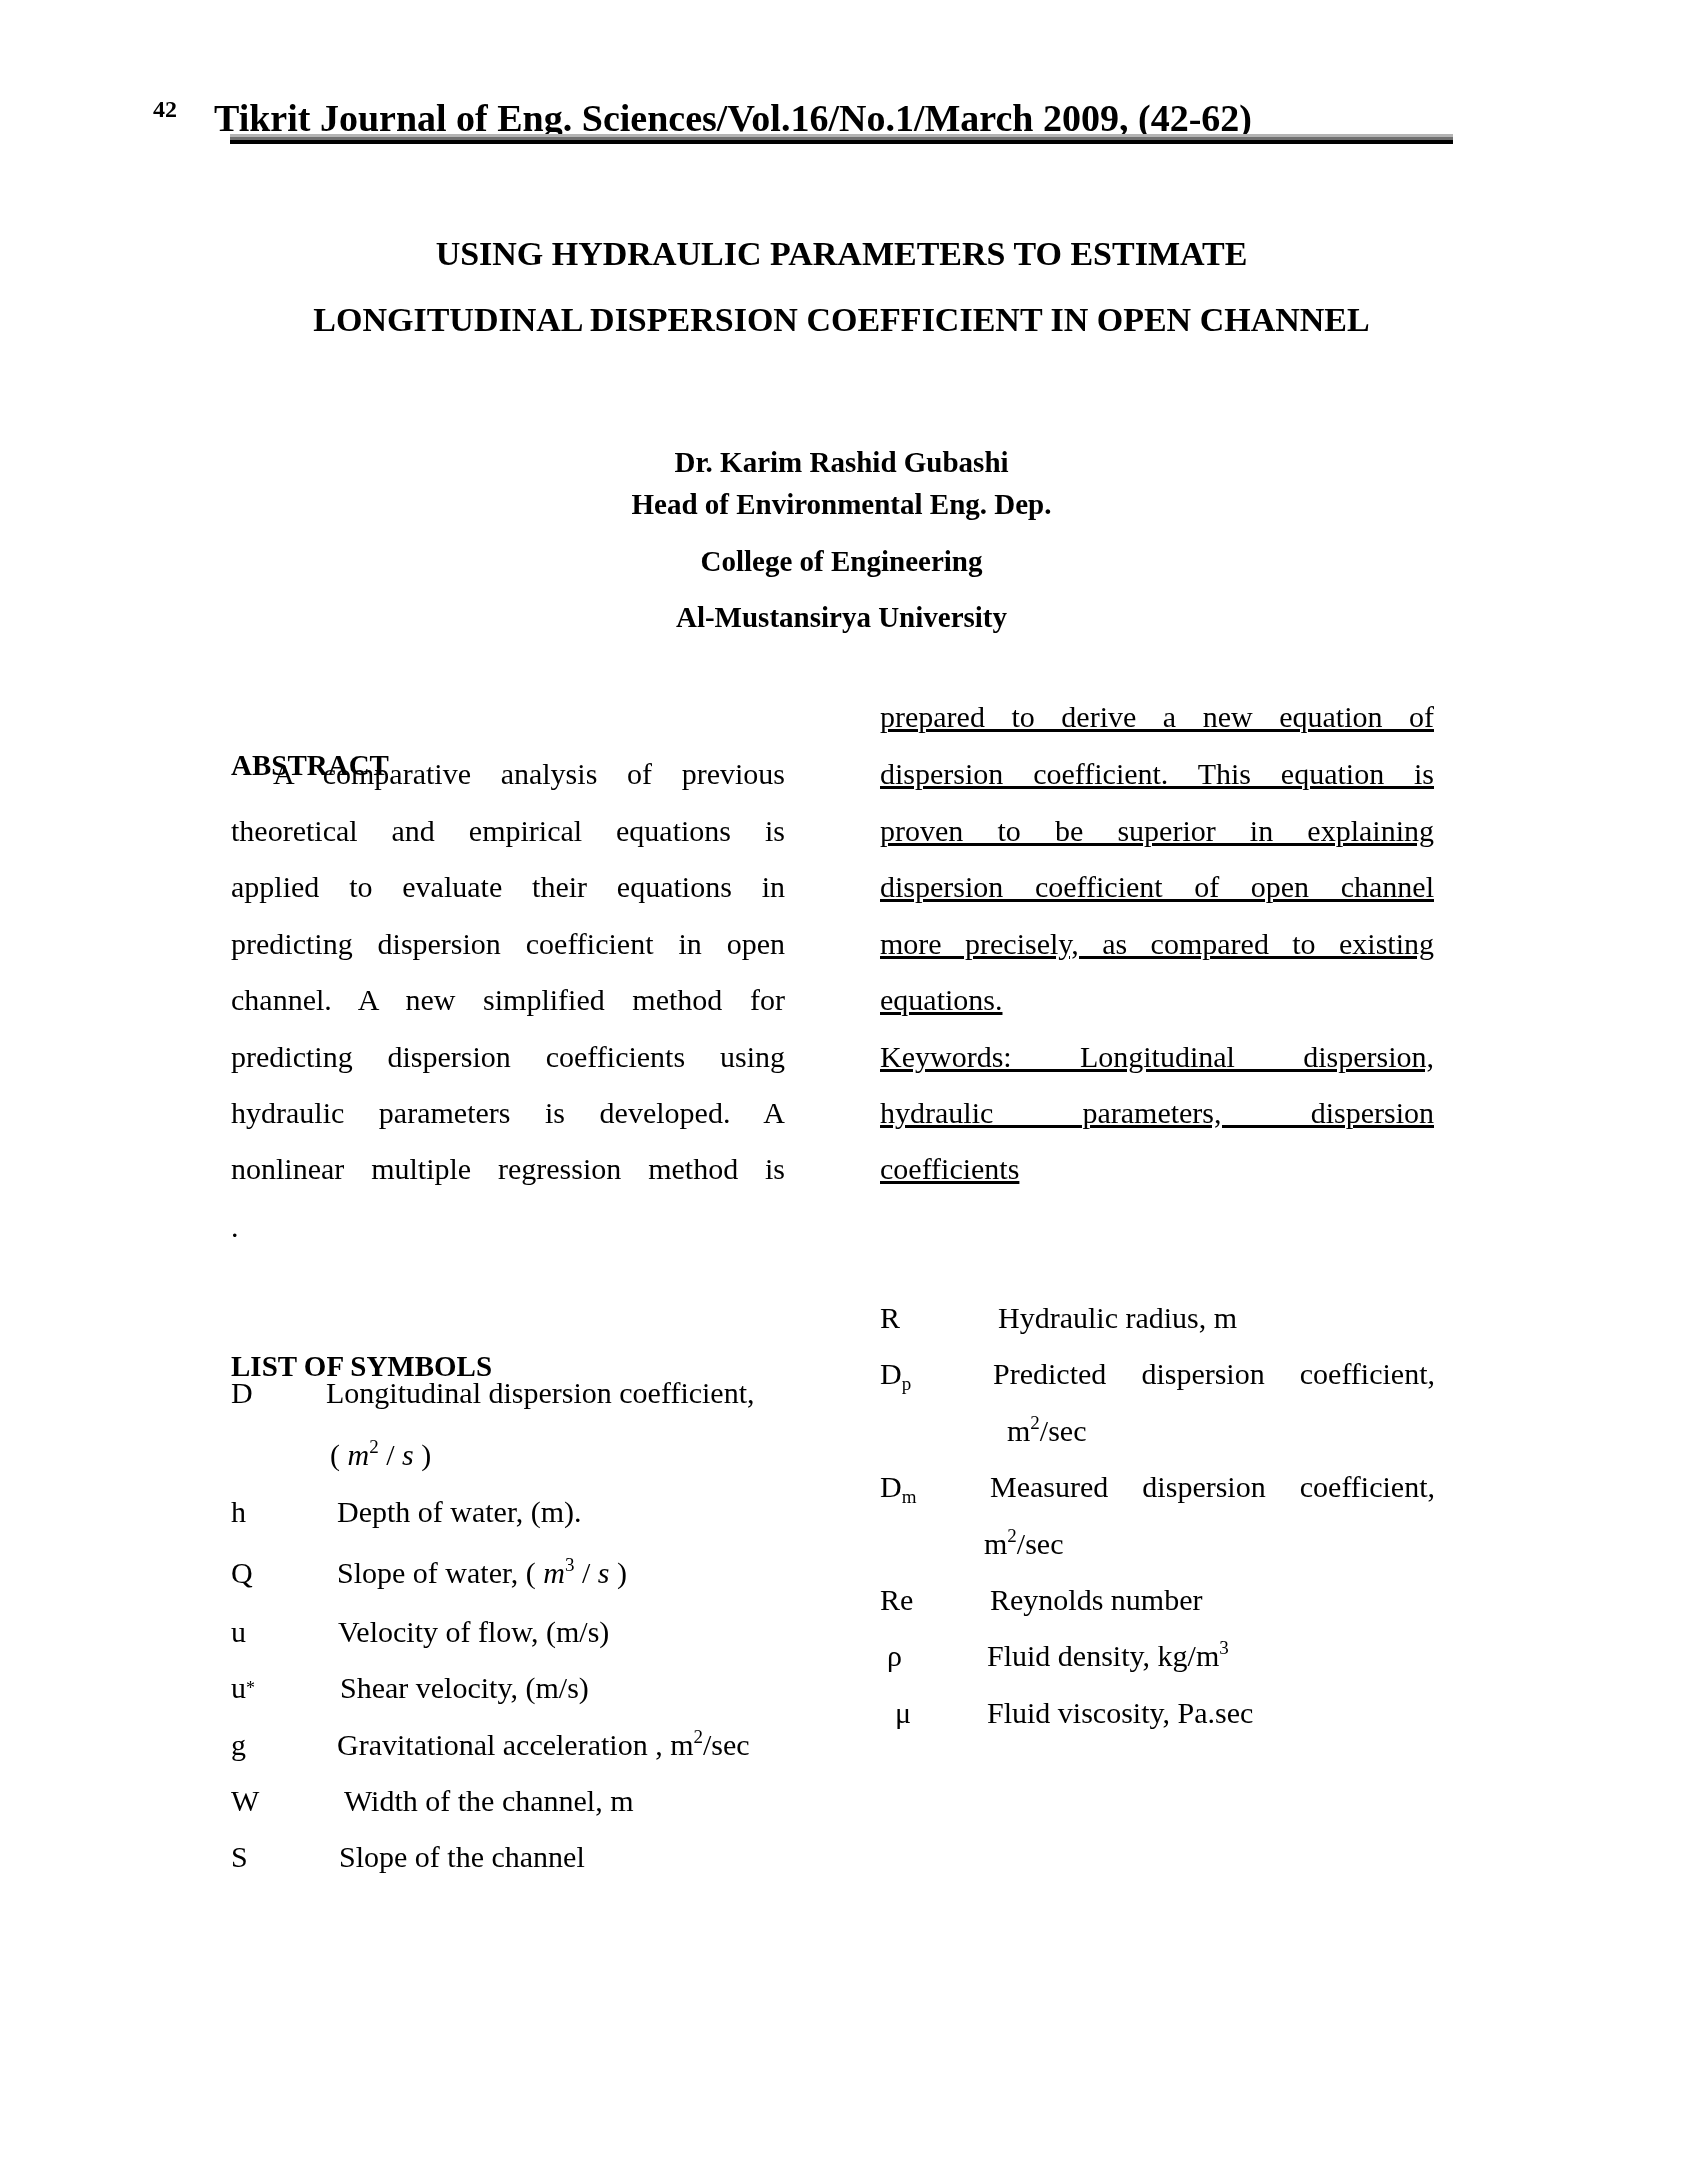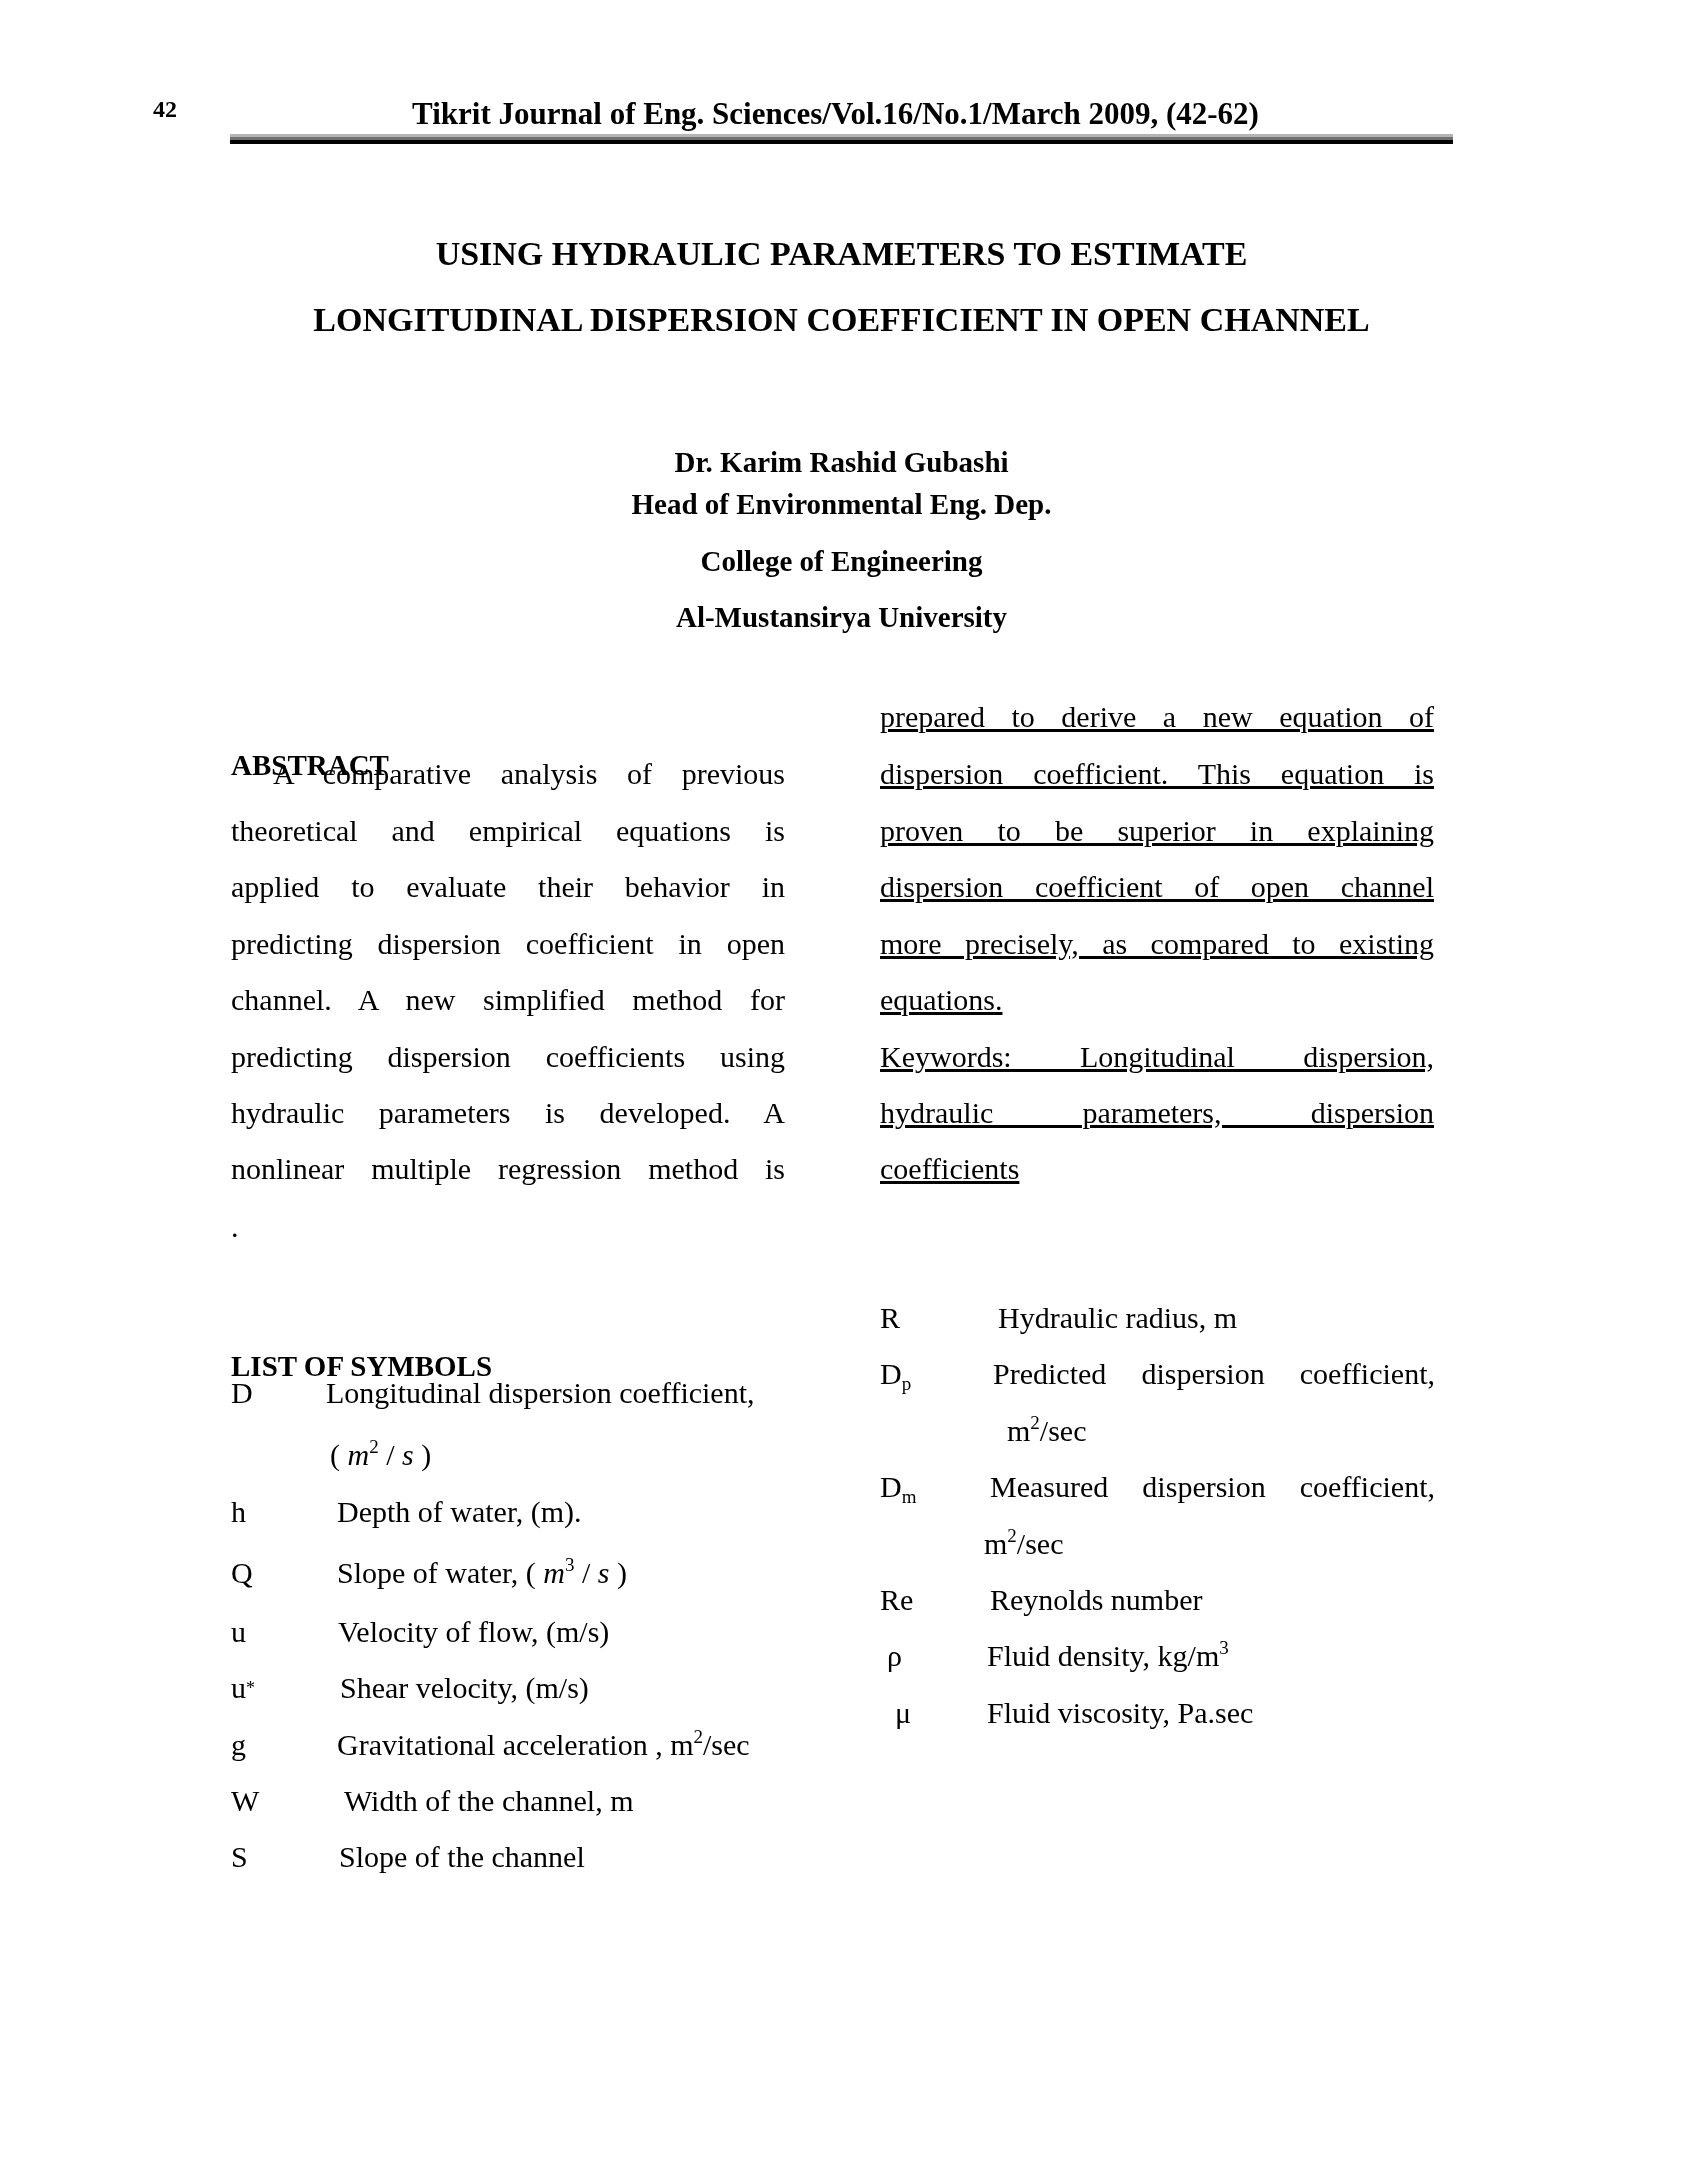--- a/index.html
+++ b/index.html
@@ -1,20 +1,20 @@
 <!DOCTYPE html>
 <html><head>
 <meta charset="utf-8">
 <style>
   html, body { margin: 0; padding: 0; background: #ffffff; }
   body { width: 1683px; height: 2178px; position: relative; overflow: hidden;
          font-family: "Liberation Serif", "DejaVu Serif", serif; color: #000; }
   .abs { position: absolute; white-space: nowrap; }
   .pagenum { left: 153px; top: 96px; font-size: 24px; font-weight: bold; }
-  .journal { left: 224px; width: 1223px; top: 96px; text-align: center; font-size: 31px; font-weight: bold; }
+  .journal { left: 214px; width: 1223px; top: 96px; font-size: 38px; font-weight: bold; }
   .rule { position: absolute; left: 230px; width: 1223px; }
   .rule.r1 { top: 134px; height: 3px; background: #b4b4b4; }
   .rule.r2 { top: 137px; height: 3px; background: #707070; }
   .rule.r3 { top: 140px; height: 4px; background: #000; }
   .title { left: 0; width: 1683px; text-align: center; font-size: 34px; font-weight: bold; }
   .author { left: 0; width: 1683px; text-align: center; font-size: 29px; font-weight: bold; }
   .heading { font-size: 29px; font-weight: bold; margin-top: 48px; }
   .jline { position: absolute; font-size: 30px; text-align: justify; text-align-last: justify; white-space: nowrap; }
   .jline.last { text-align-last: left; }
   .col-l { left: 231px; width: 554px; }
@@ -38,21 +38,21 @@
 <div class="abs title" style="top:301px">LONGITUDINAL DISPERSION COEFFICIENT IN OPEN CHANNEL</div>
 
 <div class="abs author" style="top:446px">Dr. Karim Rashid Gubashi</div>
 <div class="abs author" style="top:488px">Head of Environmental Eng. Dep.</div>
 <div class="abs author" style="top:545px">College of Engineering</div>
 <div class="abs author" style="top:601px">Al-Mustansirya University</div>
 
 <div class="abs heading" style="left:231px; top:701px">ABSTRACT</div>
 <div class="jline col-l" style="top:757px; left:273px; width:512px">A comparative analysis of previous</div>
 <div class="jline col-l" style="top:814px">theoretical and empirical equations is</div>
-<div class="jline col-l" style="top:870px">applied to evaluate their behavior in</div>
+<div class="jline col-l" style="top:870px">applied to evaluate their equations in</div>
 <div class="jline col-l" style="top:927px">predicting dispersion coefficient in open</div>
 <div class="jline col-l" style="top:983px">channel. A new simplified method for</div>
 <div class="jline col-l" style="top:1040px">predicting dispersion coefficients using</div>
 <div class="jline col-l" style="top:1096px">hydraulic parameters is developed. A</div>
 <div class="jline col-l" style="top:1152px">nonlinear multiple regression method is</div>
 <div class="jline col-l last" style="top:1210px">.</div>
 
 <div class="jline col-r" style="top:700px">prepared to derive a new equation of</div>
 <div class="jline col-r" style="top:757px">dispersion coefficient. This equation is</div>
 <div class="jline col-r" style="top:814px">proven to be superior in explaining</div>

